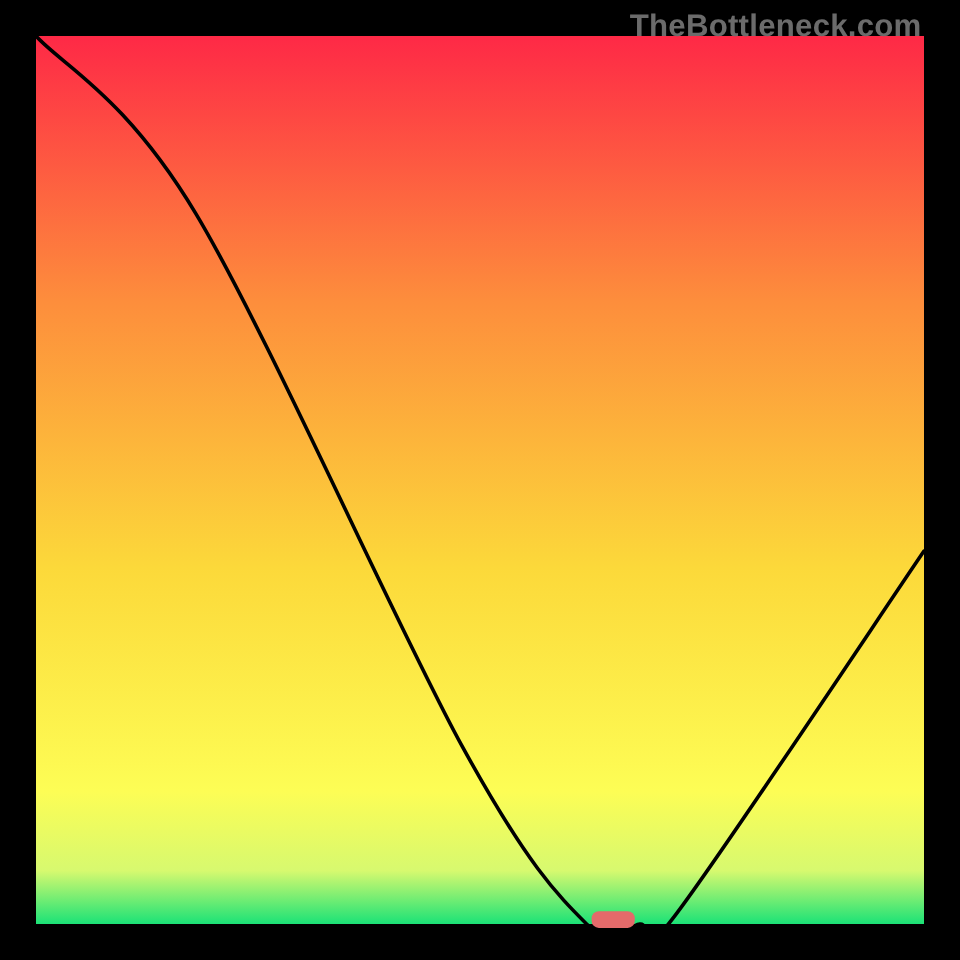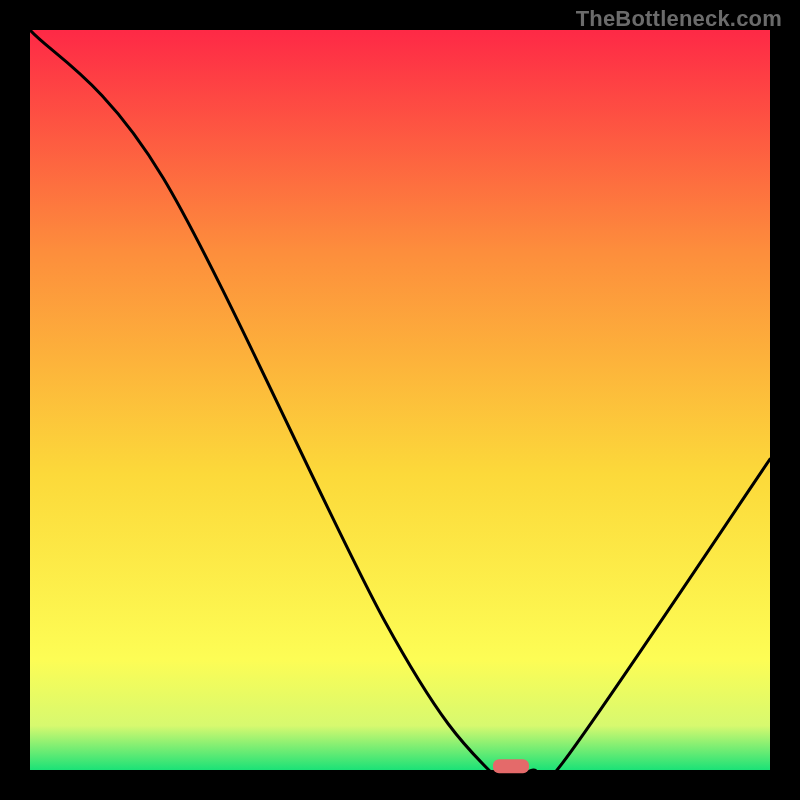--- a/index.html
+++ b/index.html
@@ -12,22 +12,22 @@
     overflow: hidden;
   }
   .frame {
     position: relative;
     width: 800px;
     height: 800px;
   }
   .watermark {
     position: absolute;
     top: 6px;
-    right: 18px;
-    font-size: 22px;
+    right: 32px;
+    font-size: 26px;
     font-weight: 600;
     color: #6b6b6b;
     letter-spacing: 0.2px;
     z-index: 10;
   }
   svg.plot {
     position: absolute;
     left: 0; top: 0;
     display: block;
   }

